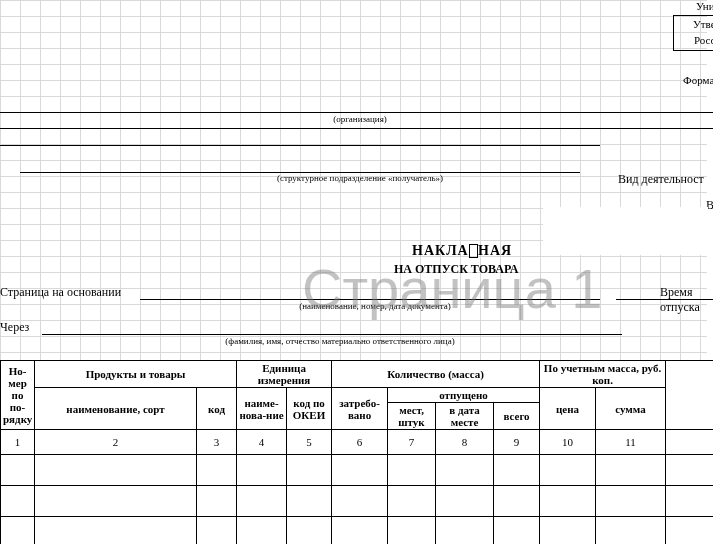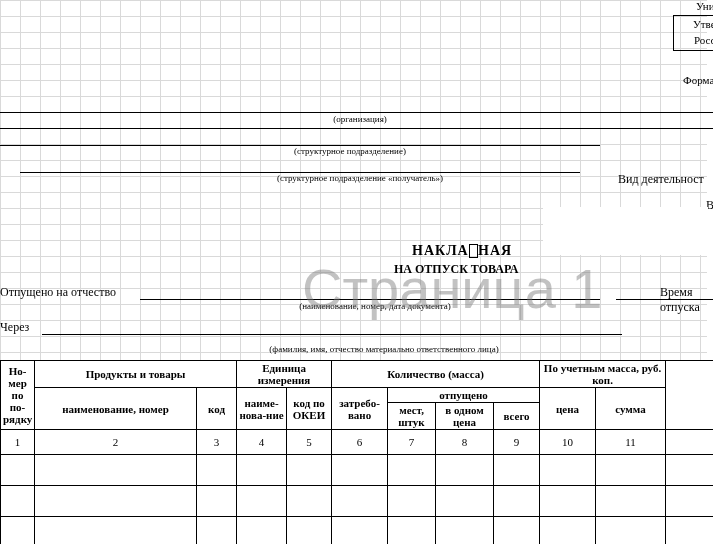--- a/index.html
+++ b/index.html
@@ -130,21 +130,20 @@
   <div class="hr" style="left:673px; top:50px; width:40px;"></div>
   <div class="frag" style="left:683px; top:74px;">Форма</div>
 
   <div class="layer" style="left:673px; top:15px; width:0; height:35px; border-left:1px solid #000;"></div>
 
   <div class="hr" style="left:0px; top:112px; width:713px;"></div>
   <div class="hr" style="left:0px; top:128px; width:713px;"></div>
   <div class="cap" style="left:300px; top:114px; width:120px;">(организация)</div>
 
   <div class="hr" style="left:0px; top:145px; width:600px;"></div>
-  <div class="cap" style="left:250px; top:146px; width:200px;">(структурное подразделение)</div>
 
   <div class="hr" style="left:20px; top:172px; width:560px;"></div>
   <div class="cap" style="left:230px; top:173px; width:260px;">(структурное подразделение «получатель»)</div>
 
   <div class="frag" style="left:618px; top:172px; font-size:12px;">Вид деятельност</div>
   <div class="frag" style="left:694px; top:198px; font-size:12px;margin-left:12px;">Вид</div>
 
   <div class="whitebox" style="left:543px; top:207px; width:165px; height:48px;"></div>
   <table class="docbox" style="left:544px; top:208px;">
     <tbody>
@@ -159,30 +158,30 @@
   </tbody>
     </table>
 
   <span class="title1" style="left:412px; top:243px;">НАКЛА</span>
   <span class="cursor-caret" style="left:469px; top:244px;"></span>
   <span class="title1" style="left:478px; top:243px;">НАЯ</span>
   <span class="title2" style="left:394px; top:262px;">НА ОТПУСК ТОВАРА</span>
 
   <div class="watermark" style="left:302px; top:256px;">Страница 1</div>
 
-  <span class="lbl" style="left:0px; top:285px;">Отпущено на отчество</span>
+  <span class="lbl" style="left:0px; top:285px;">Страница на основании</span>
   <div class="hr" style="left:140px; top:299px; width:460px;"></div>
   <div class="cap" style="left:250px; top:301px; width:250px;">(наименование, номер, дата документа)</div>
 
   <span class="lbl" style="left:620px; top:285px;padding-left:40px;">Время отпуска</span>
   <div class="hr" style="left:616px; top:299px; width:97px;"></div>
 
   <span class="lbl" style="left:0px; top:320px;">Через</span>
   <div class="hr" style="left:42px; top:334px; width:580px;"></div>
-  <div class="cap" style="left:160px; top:344px; width:360px;padding-left:44px;">(фамилия, имя, отчество материально ответственного лица)</div>
+  <div class="cap" style="left:160px; top:336px; width:360px;">(фамилия, имя, отчество материально ответственного лица)</div>
 
   <div class="main-table-wrap">
     <table class="main">
       <colgroup>
         <col class="c1">
           <col class="c2">
           <col class="c3">
           <col class="c4">
           <col class="c5">
         <col class="c6">
@@ -196,32 +195,32 @@
       <tbody>
           <tr>
         <th rowspan="3">Но-мер по по-рядку</th>
         <th colspan="2">Продукты и товары</th>
         <th colspan="2">Единица измерения</th>
         <th colspan="4">Количество (масса)</th>
         <th colspan="2">По учетным масса, руб. коп.</th>
         <th rowspan="3"></th>
       </tr>
       <tr>
-        <th rowspan="2">наименование, номер</th>
+        <th rowspan="2">наименование, сорт</th>
         <th rowspan="2">код</th>
         <th rowspan="2">наиме-нова-ние</th>
         <th rowspan="2">код по ОКЕИ</th>
         <th rowspan="2">затребо-вано</th>
         <th colspan="3">отпущено</th>
         <th rowspan="2">цена</th>
         <th rowspan="2">сумма</th>
       </tr>
       <tr>
         <th>мест, штук</th>
-        <th>в одном цена</th>
+        <th>в дата месте</th>
         <th>всего</th>
       </tr>
       <tr class="nr">
         <td>1</td>
         <td>2</td>
         <td>3</td>
         <td>4</td>
         <td>5</td>
         <td>6</td>
         <td>7</td>

